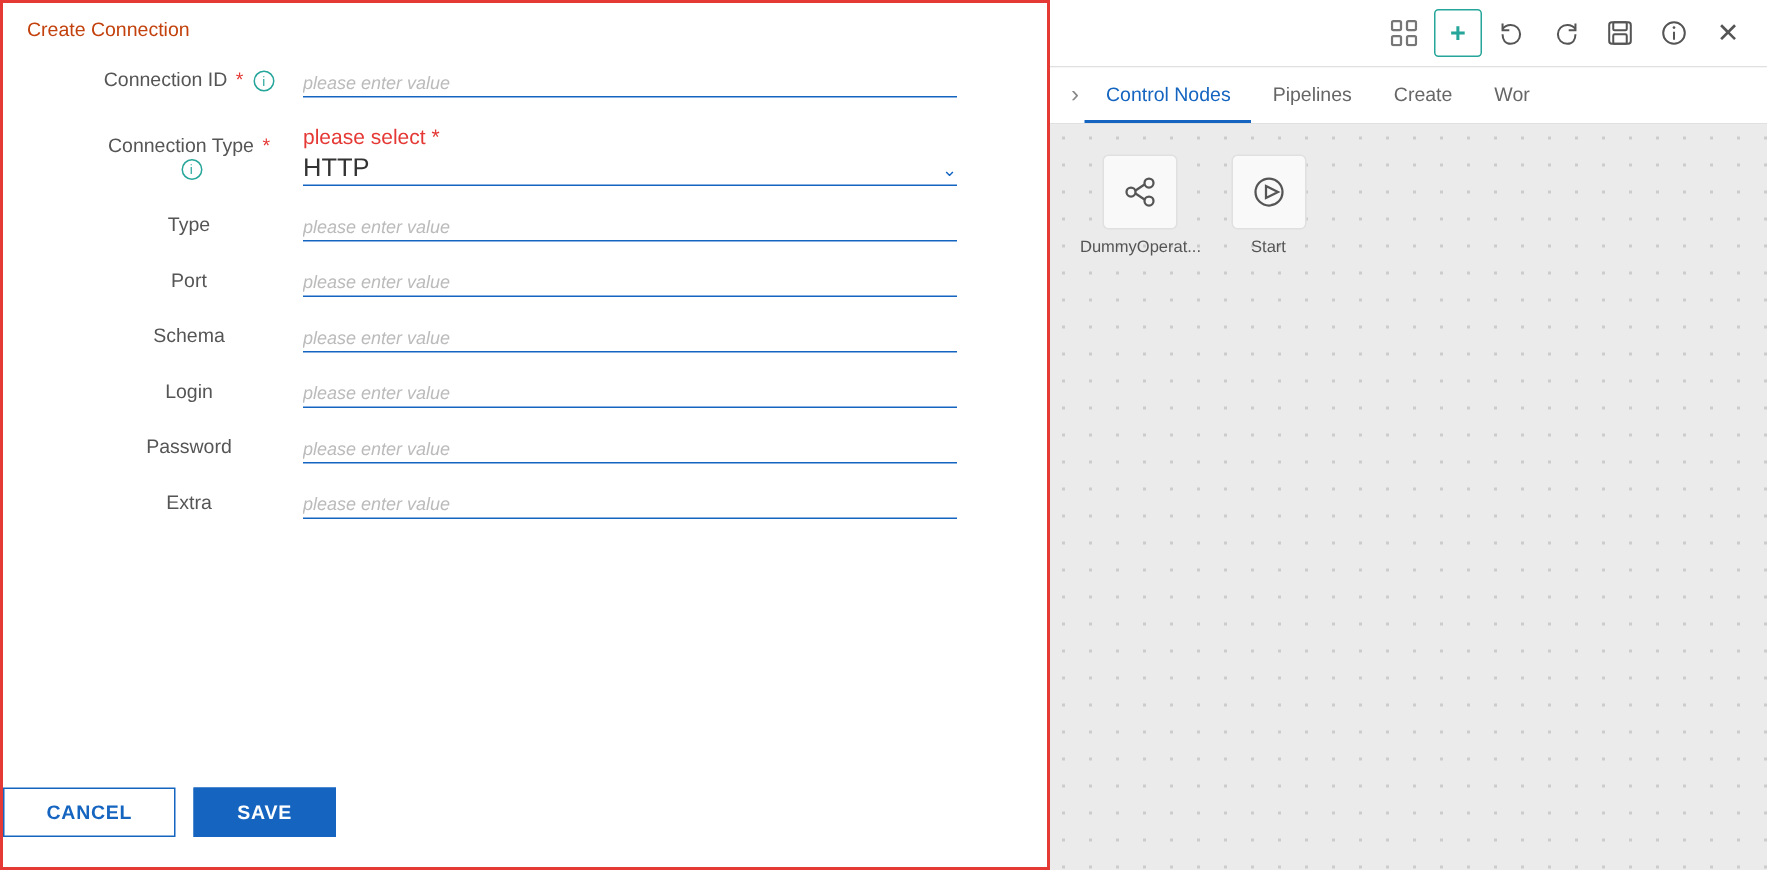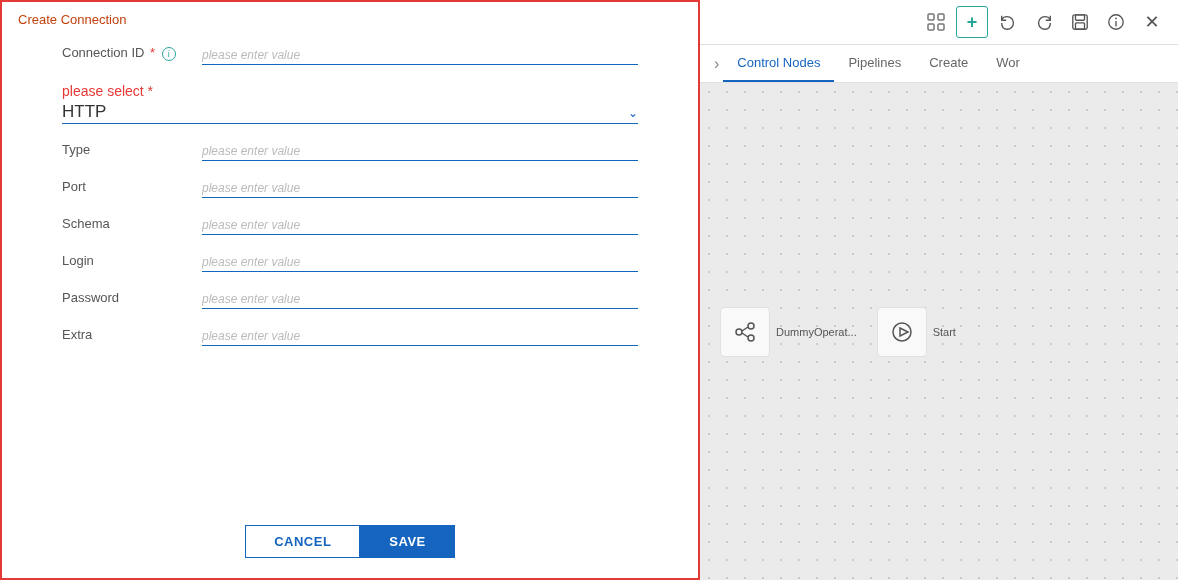--- a/index.html
+++ b/index.html
@@ -39,21 +39,21 @@
     }
 
     .form-row {
       display: flex;
       align-items: flex-end;
       margin-bottom: 18px;
     }
 
     .form-label {
       width: 140px;
-      text-align: left;
+      text-align: center;
       padding-right: 12px;
       font-size: 13px;
       color: #555;
       flex-shrink: 0;
       padding-bottom: 4px;
     }
 
     .form-label .required {
       color: #e53935;
       margin-left: 2px;
@@ -124,21 +124,21 @@
       position: absolute;
       right: 0;
       bottom: 4px;
       pointer-events: none;
       color: #1565c0;
       font-size: 12px;
     }
 
     .form-actions {
       display: flex;
-      justify-content: center;
+      gap: 12px;
       padding: 10px 0 20px 0;
     }
 
     .btn-cancel {
       padding: 8px 28px;
       border: 1px solid #1565c0;
       background: #fff;
       color: #1565c0;
       font-size: 13px;
       font-weight: bold;
@@ -228,21 +228,21 @@
       background: #ebebeb;
       padding: 20px;
       display: flex;
       gap: 20px;
       background-image: radial-gradient(circle, #ccc 1px, transparent 1px);
       background-size: 18px 18px;
     }
 
     .node-item {
       display: flex;
-      flex-direction: row;
+      flex-direction: column;
       align-items: center;
       gap: 6px;
       cursor: pointer;
     }
 
     .node-icon {
       width: 50px;
       height: 50px;
       background: #f9f9f9;
       border: 1px solid #e0e0e0;
@@ -281,20 +281,25 @@
         <span>Connection ID</span>
         <span class="required"> *</span>
         <span class="info-icon">i</span>
       </div>
       <div class="form-field">
         <input class="form-input" type="text" placeholder="please enter value" style="">
       </div>
     </div>
 
     <div class="form-row">
+      <div class="form-label">
+        <span>Connection Type</span>
+        <span class="required"> *</span>
+        <span class="info-icon">i</span>
+      </div>
       <div class="form-field">
         <div class="field-sublabel">please select *</div>
         <div class="select-wrapper">
           <select class="form-select">
             <option value="HTTP" selected="">HTTP</option>
             <option value="HTTPS">HTTPS</option>
             <option value="FTP">FTP</option>
             <option value="SFTP">SFTP</option>
             <option value="JDBC">JDBC</option>
           </select>

